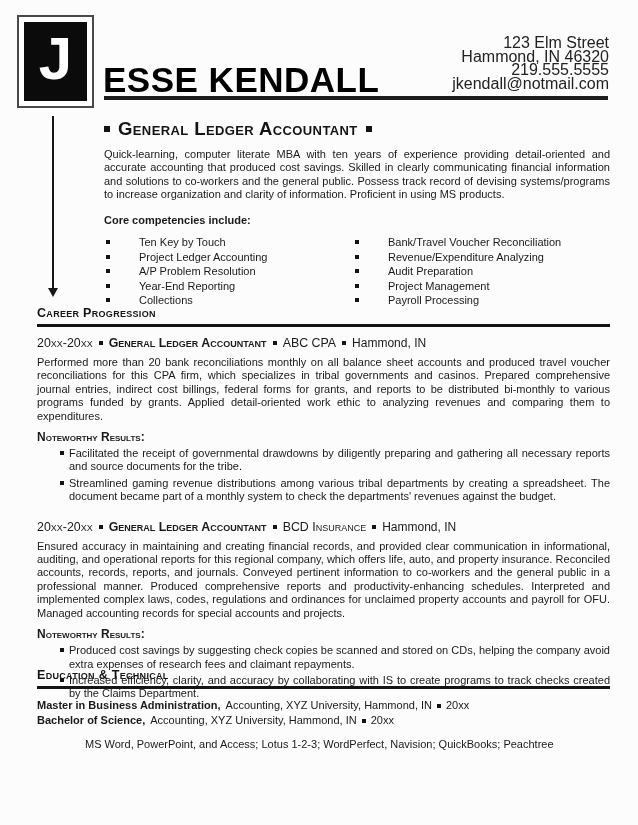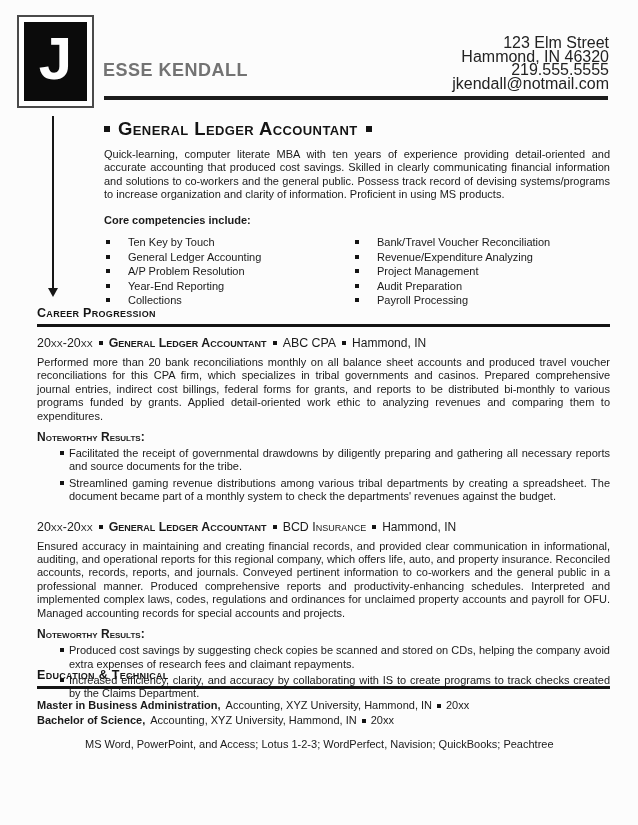--- a/index.html
+++ b/index.html
@@ -16,21 +16,21 @@
     width:77px; height:93px;
     border:2px solid #4a4a4a; background:#fff; padding:5px;
   }
   .logo-inner {
     width:100%; height:100%; background:#0b0b0b; color:#fdfdfd;
     display:flex; align-items:center; justify-content:center;
     font-weight:bold; font-size:60px; line-height:1; padding-bottom:6px;
   }
   .name {
     position:absolute; left:103px; top:60px;
-    font-size:18px; font-weight:bold; letter-spacing:0.5px; color:#737373;
+    font-size:35px; font-weight:bold; letter-spacing:0.5px; color:#000000;
     white-space:nowrap;
   }
   .contact {
     position:absolute; right:29px; top:36px;
     text-align:right; font-size:16px; line-height:13.6px; color:#222;
   }
   .header-rule {
     position:absolute; left:104px; right:30px; top:96px;
     height:1px; background:#999;
     border-top:2px solid #1c1c1c; border-bottom:2px solid #1c1c1c;
@@ -54,21 +54,21 @@
   .doc-title {
     display:flex; align-items:center; gap:8px;
     font-size:18.5px; font-weight:bold; font-variant:small-caps;
     letter-spacing:0.4px; color:#141414; white-space:nowrap;
   }
   .summary { margin-top:8px; font-size:11px; line-height:13.4px; text-align:justify; }
   .comp-label { margin-top:12px; font-size:11px; font-weight:bold; }
   .comp-columns { display:flex; margin-top:9px; }
   .comp-col { font-size:11px; }
   .comp-col.left { width:249px; flex:0 0 auto; }
-  .comp-item { display:flex; align-items:center; gap:18px; padding-left:2px; height:14.6px; }
+  .comp-item { display:flex; align-items:center; gap:29px; padding-left:2px; height:14.6px; }
 
   
   .section { position:absolute; left:37px; right:28px; }
   .career-section { top:306px; }
   .edu-section { top:668px; }
   .section-heading {
     font-size:12.5px; font-weight:bold; font-variant:small-caps;
     letter-spacing:0.3px; color:#141414;
   }
   .section-rule { margin-top:4px; height:3px; background:#141414; }
@@ -127,21 +127,21 @@
     <div class="summary">Quick-learning, computer literate MBA with ten years of experience providing detail-oriented and accurate accounting that produced cost savings. Skilled in clearly communicating financial information and solutions to co-workers and the general public. Possess track record of devising systems/programs to increase organization and clarity of information. Proficient in using MS products.</div>
     <div class="comp-label">Core competencies include:</div>
     <div class="comp-columns">
       <div class="comp-col left">
         <div class="comp-item">
             <span class="sq-sm"></span>
             <span>Ten Key by Touch</span>
           </div>
         <div class="comp-item">
             <span class="sq-sm"></span>
-            <span>General Ledger Accounting</span>
+            <span>Project Ledger Accounting</span>
           </div>
         <div class="comp-item">
             <span class="sq-sm"></span>
             <span>A/P Problem Resolution</span>
           </div>
         <div class="comp-item">
             <span class="sq-sm"></span>
             <span>Year-End Reporting</span>
           </div>
         <div class="comp-item">
@@ -153,25 +153,25 @@
         <div class="comp-item">
             <span class="sq-sm"></span>
             <span>Bank/Travel Voucher Reconciliation</span>
           </div>
         <div class="comp-item">
             <span class="sq-sm"></span>
             <span>Revenue/Expenditure Analyzing</span>
           </div>
         <div class="comp-item">
             <span class="sq-sm"></span>
+            <span>Audit Preparation</span>
+          </div>
+        <div class="comp-item">
+            <span class="sq-sm"></span>
             <span>Project Management</span>
-          </div>
-        <div class="comp-item">
-            <span class="sq-sm"></span>
-            <span>Audit Preparation</span>
           </div>
         <div class="comp-item">
             <span class="sq-sm"></span>
             <span>Payroll Processing</span>
           </div>
       </div>
     </div>
   </div>
 
   <div class="section career-section">

